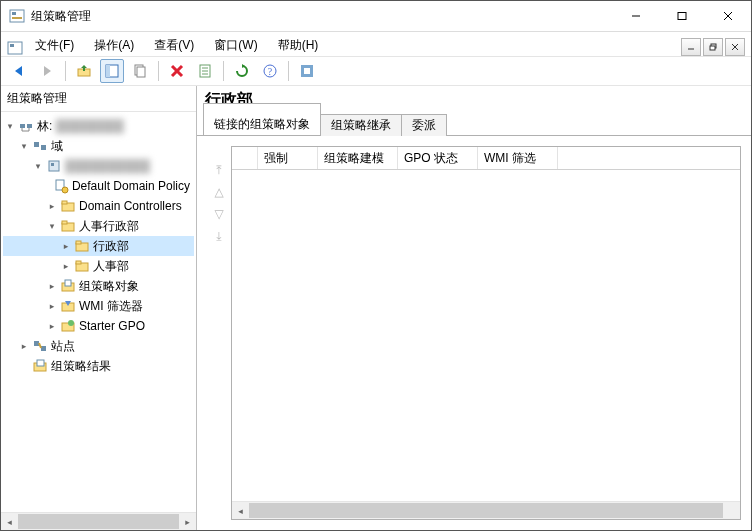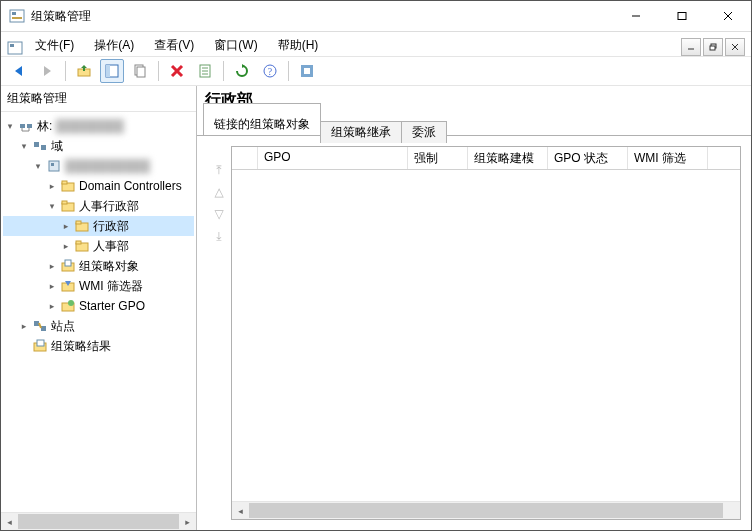--- a/index.html
+++ b/index.html
@@ -25,21 +25,21 @@
   .tw{display:inline-flex;width:14px;height:14px;align-items:center;justify-content:center;color:#666;font-size:9px;cursor:pointer}
   .indent{display:inline-block}
   .tree-ico{width:16px;height:16px;margin:0 3px 0 1px;display:inline-flex;align-items:center;justify-content:center}
   .hscroll{height:17px;border-top:1px solid #e5e5e5;display:flex;align-items:center;background:#f0f0f0}
   .hscroll .track{flex:1;height:15px;background:#f0f0f0;position:relative;margin:0 17px}
   .hscroll .thumb{position:absolute;left:0;top:0;height:15px;background:#cdcdcd}
   .hscroll .arrow{width:17px;height:15px;display:flex;align-items:center;justify-content:center;position:absolute;color:#666;font-size:9px}
   .right-pane{flex:1;display:flex;flex-direction:column;min-height:0}
   .r-title{font-size:16px;font-weight:bold;padding:4px 8px 2px 8px}
   .tabs{display:flex;align-items:flex-end;border-bottom:1px solid #b0b0b0;padding-left:6px;height:22px}
-  .tab{padding:2px 10px;border:1px solid #b0b0b0;border-bottom:none;margin-right:-1px;background:#f3f3f3;position:relative;top:8px}
+  .tab{padding:2px 10px;border:1px solid #b0b0b0;border-bottom:none;margin-right:-1px;background:#f3f3f3;position:relative;top:1px}
   .tab.active{background:#fff;top:0;padding-top:12px}
   .tab-body{flex:1;display:flex;padding:10px;min-height:0}
   .arrow-col{width:24px;display:flex;flex-direction:column;gap:6px;padding-top:16px;align-items:center;color:#bbb}
   .arrow-btn{width:18px;height:16px;display:flex;align-items:center;justify-content:center}
   .grid-wrap{flex:1;border:1px solid #b0b0b0;display:flex;flex-direction:column;min-height:0}
   .grid-head{display:flex;height:22px;border-bottom:1px solid #d0d0d0;background:#fff}
   .gh{border-right:1px solid #e3e3e3;padding:3px 6px;box-sizing:border-box;overflow:hidden;text-overflow:ellipsis;white-space:nowrap}
   .grid-body{flex:1;background:#fff}
   .grid-hscroll{height:17px;border-top:1px solid #e5e5e5;background:#f0f0f0;position:relative}
   .grid-hscroll .thumb{position:absolute;left:17px;right:17px;top:1px;height:15px;background:#cdcdcd}
@@ -215,20 +215,31 @@
           <span class="tree-ico">
               <svg width="16" height="16">
                 <rect x="3" y="3" width="10" height="10" fill="#dce8f2" stroke="#6b8eaa"></rect>
                 <rect x="5" y="5" width="3" height="3" fill="#6b8eaa"></rect>
               </svg>
             </span>
           <span class="redacted">██████████</span>
         </div>
         <div class="tree-row">
           <span class="indent" style="width:42px"></span>
+            <span class="tw"></span>
+          <span class="tree-ico">
+              <svg width="16" height="16">
+                <rect x="3" y="2" width="8" height="10" fill="#fff" stroke="#6a8faa"></rect>
+                <circle cx="12" cy="12" r="3" fill="#f2c94c" stroke="#b98d1e"></circle>
+              </svg>
+            </span>
+          <span>Default Domain Policy</span>
+        </div>
+        <div class="tree-row">
+          <span class="indent" style="width:42px"></span>
           <span class="tw">▸</span>
           <span class="tree-ico">
               <svg width="16" height="16">
                 <rect x="2" y="5" width="12" height="8" fill="#fbe08a" stroke="#caa23b"></rect>
                 <rect x="2" y="3" width="5" height="3" fill="#fbe08a" stroke="#caa23b"></rect>
               </svg>
             </span>
           <span>Domain Controllers</span>
         </div>
         <div class="tree-row">
@@ -340,21 +351,20 @@
       <div class="tab-body">
         <div class="arrow-col">
           <div class="arrow-btn">⤒</div>
           <div class="arrow-btn">△</div>
           <div class="arrow-btn">▽</div>
           <div class="arrow-btn">⤓</div>
         </div>
         <div class="grid-wrap">
           <div class="grid-head">
             <div class="gh" style="width:26px"></div>
-            <div class="gh" style="width:150px">GPO</div>
             <div class="gh" style="width:60px">强制</div>
             <div class="gh" style="width:80px">组策略建模</div>
             <div class="gh" style="width:80px">GPO 状态</div>
             <div class="gh" style="width:80px">WMI 筛选</div>
           </div>
           <div class="grid-body"></div>
           <div class="grid-hscroll">
             <span class="arrow" style="left:0">◂</span>
             <div class="thumb"></div>
 

